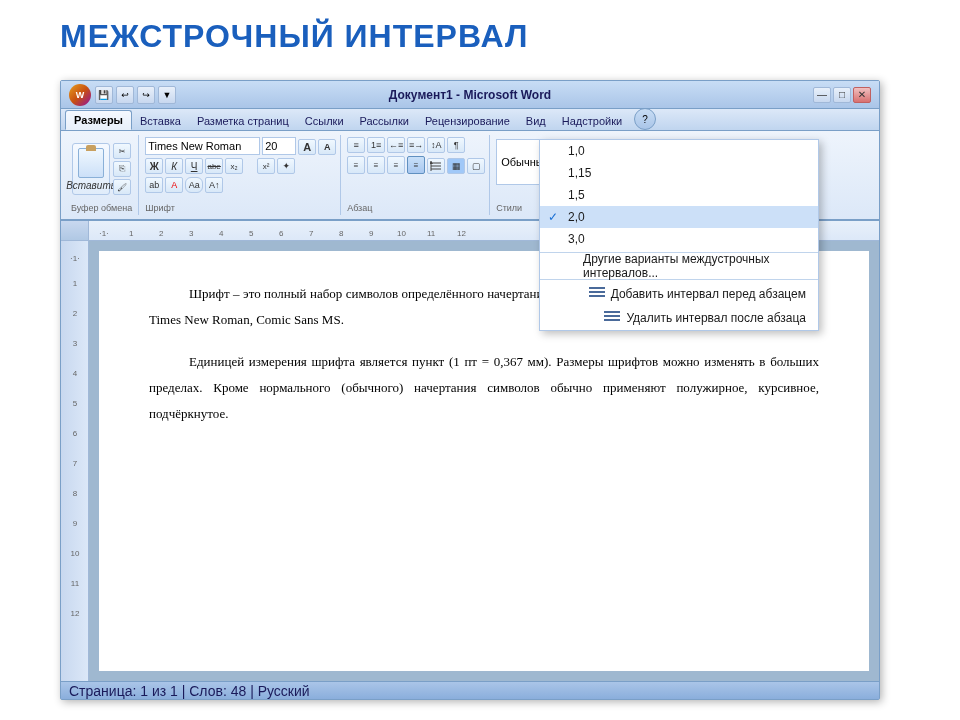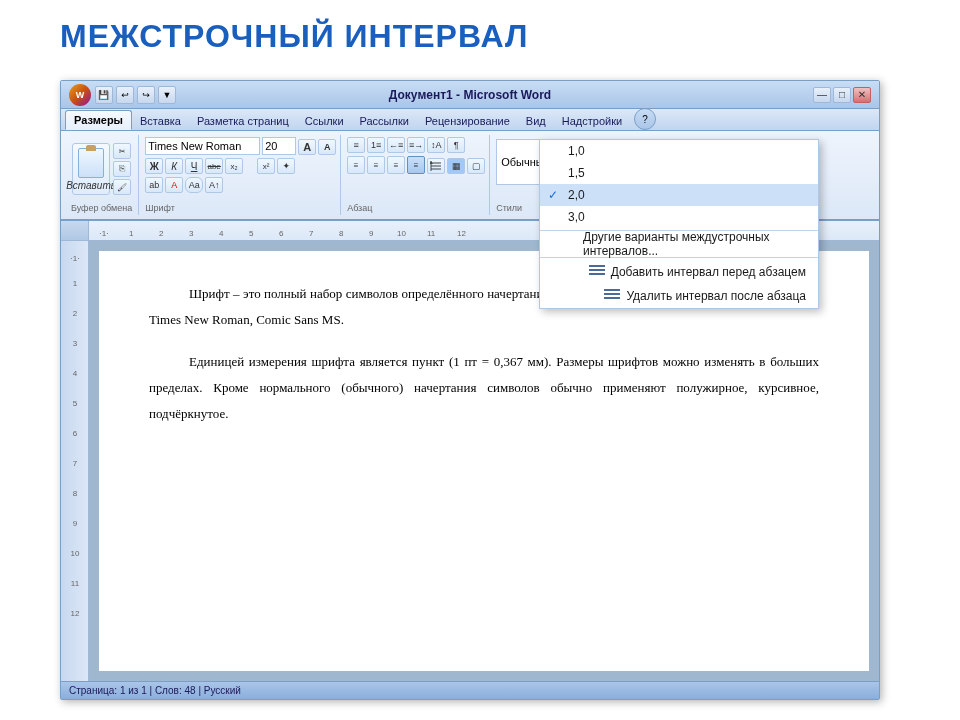--- a/index.html
+++ b/index.html
@@ -344,21 +344,21 @@
     }
 
     
     .status-bar {
       height: 18px;
       background: linear-gradient(to bottom, #aac5e8, #8aaedc);
       border-top: 1px solid #7a9fc7;
       display: flex;
       align-items: center;
       padding: 0 8px;
-      font-size: 10px;
+      font-size: 14px;
       color: #1a1a5a;
     }
 
     
     .dropdown-menu {
       position: absolute;
       top: 58px;
       right: 60px;
       width: 280px;
       background: white;
@@ -624,20 +624,23 @@
 
   <div class="status-bar">
     <span>Страница: 1 из 1  |  Слов: 48  |  Русский</span>
   </div>
 
   <div class="dropdown-menu">
     <div class="dropdown-item">
       <span>1,0</span>
     </div>
     <div class="dropdown-item">
+      <span>1,15</span>
+    </div>
+    <div class="dropdown-item">
       <span>1,5</span>
     </div>
     <div class="dropdown-item checked highlighted">
       <span>2,0</span>
     </div>
     <div class="dropdown-item">
       <span>3,0</span>
     </div>
     <div class="dropdown-divider"></div>
     <div class="dropdown-item" style="padding-left:8px;margin-left:35px;">

